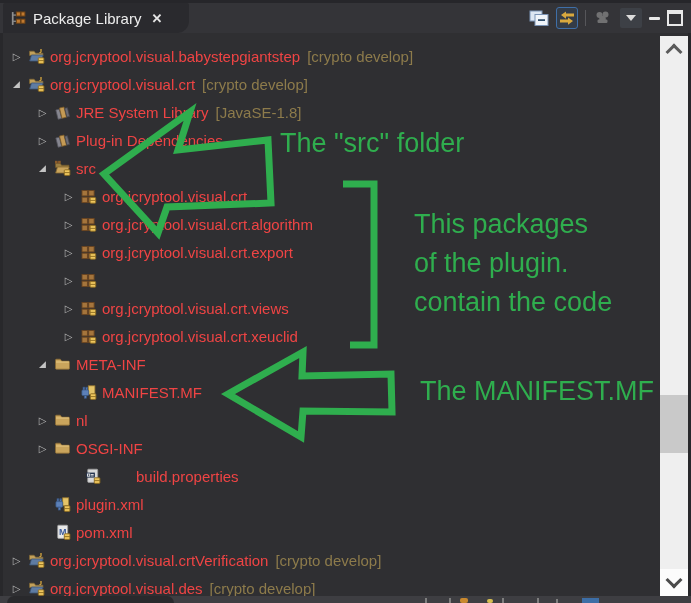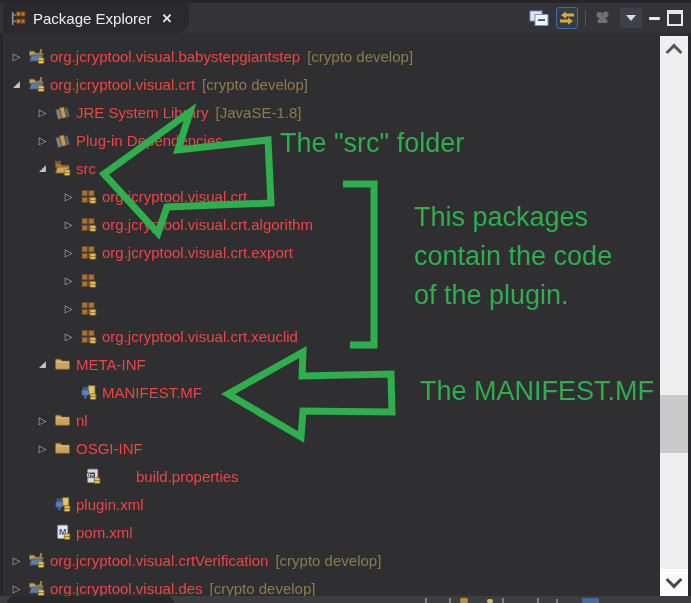--- a/index.html
+++ b/index.html
@@ -69,21 +69,21 @@
           <rect x="2" y="3.2" width="3" height="1.2" fill="#8f8f8f"></rect>
           <rect x="2" y="9" width="3" height="1.2" fill="#8f8f8f"></rect>
           <g fill="#c07a30" stroke="#6e4214" stroke-width="0.9">
             <rect x="5" y="0.9" width="3.8" height="3.8"></rect>
             <rect x="9.4" y="0.9" width="3.6" height="3.8"></rect>
             <rect x="5" y="7.6" width="3.8" height="3.8"></rect>
             <rect x="9.4" y="7.6" width="3.6" height="3.8"></rect>
           </g>
         </svg>
       </span>
-      <span class="tab-title">Package Explorer</span>
+      <span class="tab-title">Package Library</span>
       <span class="tab-close">✕</span>
     </div>
 
     <div class="toolbar">
       <span class="tbtn">
         <svg width="20" height="17" viewBox="0 0 20 17">
           <rect x="1" y="1" width="12" height="10" fill="#dce6f2" stroke="#7a93b5"></rect>
           <rect x="6" y="4.5" width="13" height="11" fill="#eff4fa" stroke="#7a93b5"></rect>
           <rect x="9" y="9.2" width="7" height="1.8" fill="#33516e"></rect>
         </svg>
@@ -274,20 +274,21 @@
               <rect x="8.2" y="2.5" width="5.4" height="5.4"></rect>
               <rect x="1.5" y="9.2" width="5.4" height="5.4"></rect>
               <rect x="8.2" y="9.2" width="5.4" height="5.4"></rect>
             </g>
             <g>
               <rect x="9.6" y="9.6" width="5.6" height="5.6" rx="0.8" fill="#efc75e" stroke="#8a6a20" stroke-width="0.9"></rect>
               <line x1="9.6" y1="12.399999999999999" x2="15.2" y2="12.399999999999999" stroke="#8a6a20" stroke-width="0.9"></line>
             </g>
           </svg>
         </span>
+        <span class="tlabel">org.jcryptool.visual.crt.views</span>
       </div>
       <div class="row" style="padding-left: 59px;">
         <span class="twistie c">▷</span>
         <span class="ticon">
           <svg width="17" height="16" viewBox="0 0 16 16">
             <g fill="#a5753c" stroke="#6b4520" stroke-width="0.9">
               <rect x="1.5" y="2.5" width="5.4" height="5.4"></rect>
               <rect x="8.2" y="2.5" width="5.4" height="5.4"></rect>
               <rect x="1.5" y="9.2" width="5.4" height="5.4"></rect>
               <rect x="8.2" y="9.2" width="5.4" height="5.4"></rect>
@@ -455,21 +456,21 @@
     <div class="frag" style="left:582px;width:17px;height:5px;background:#3d6ea6;"></div>
   </div>
 
   <div class="overlay">
     <svg width="691" height="603" viewBox="0 0 691 603">
       <polygon points="104,174 190,112 178,150 268,140 271,203 167,207 158,233" fill="none" stroke="currentColor" stroke-width="7"></polygon>
       <polygon points="228,394 303,352 302,376 391,374 392,412 303,411 301,437" fill="none" stroke="currentColor" stroke-width="7"></polygon>
       <polyline points="343,184 374,184 374,345 350,345" fill="none" stroke="currentColor" stroke-width="7"></polyline>
     </svg>
     <div class="ann" style="left:280px;top:128px;">The "src" folder</div>
-    <div class="ann" style="left:414px;top:198px;line-height:39px;">
+    <div class="ann" style="left:414px;top:205px;line-height:39px;">
       <div>This packages</div>
+      <div>of the plugin.</div>
       <div>contain the code</div>
-      <div>of the plugin.</div>
     </div>
     <div class="ann" style="left:420px;top:376px;">The MANIFEST.MF</div>
   </div>
 
 </div>
 
 </body></html>

